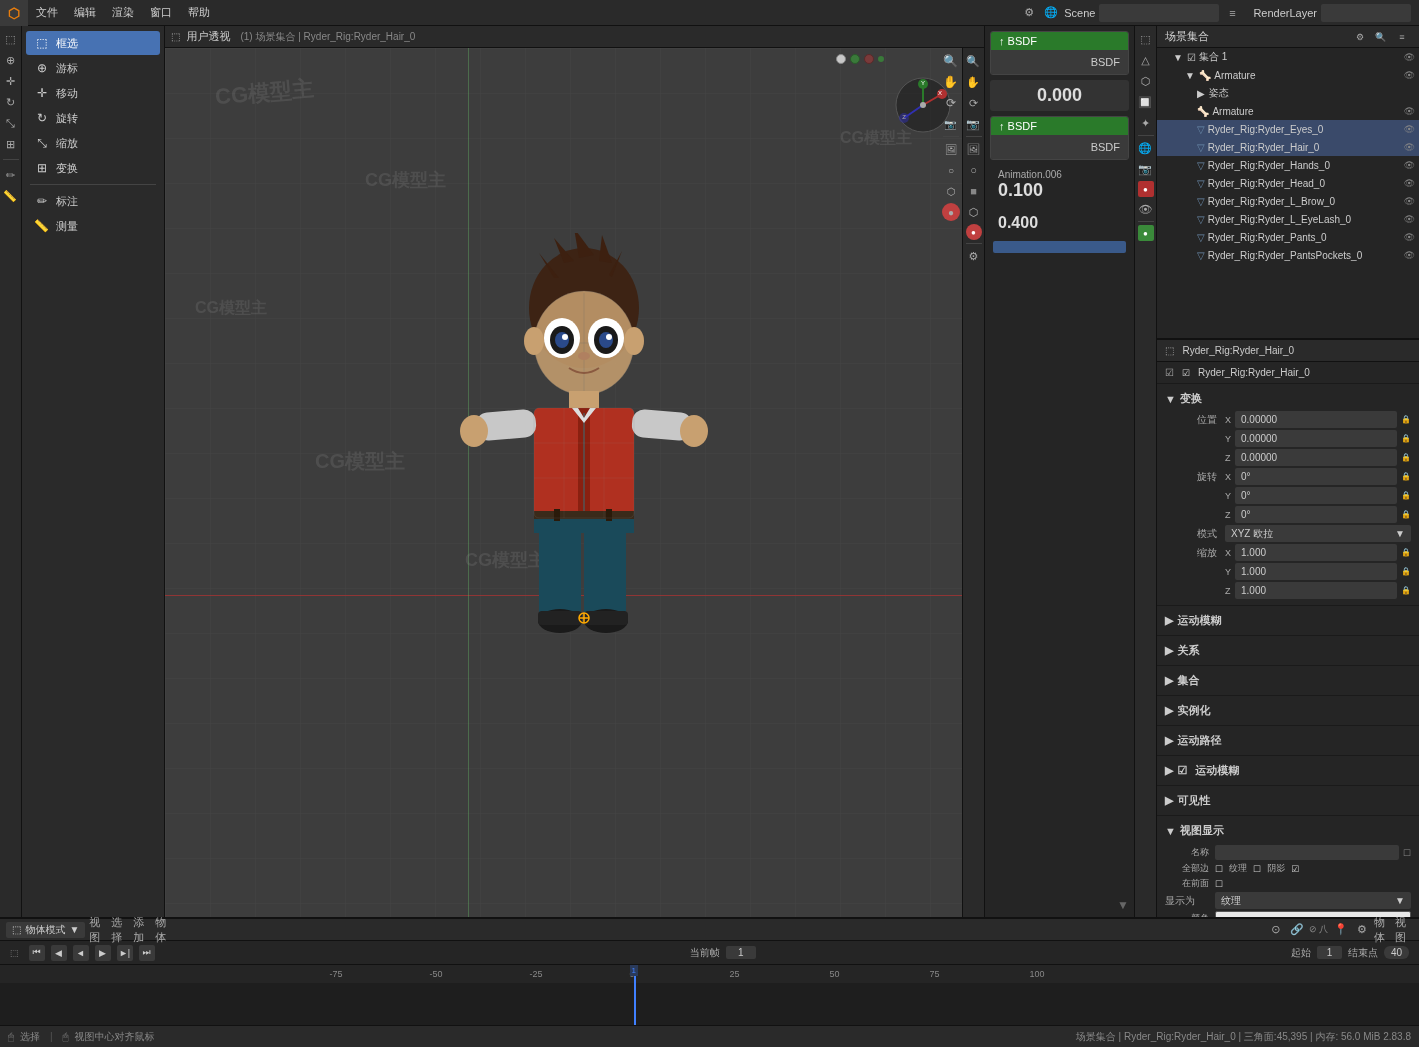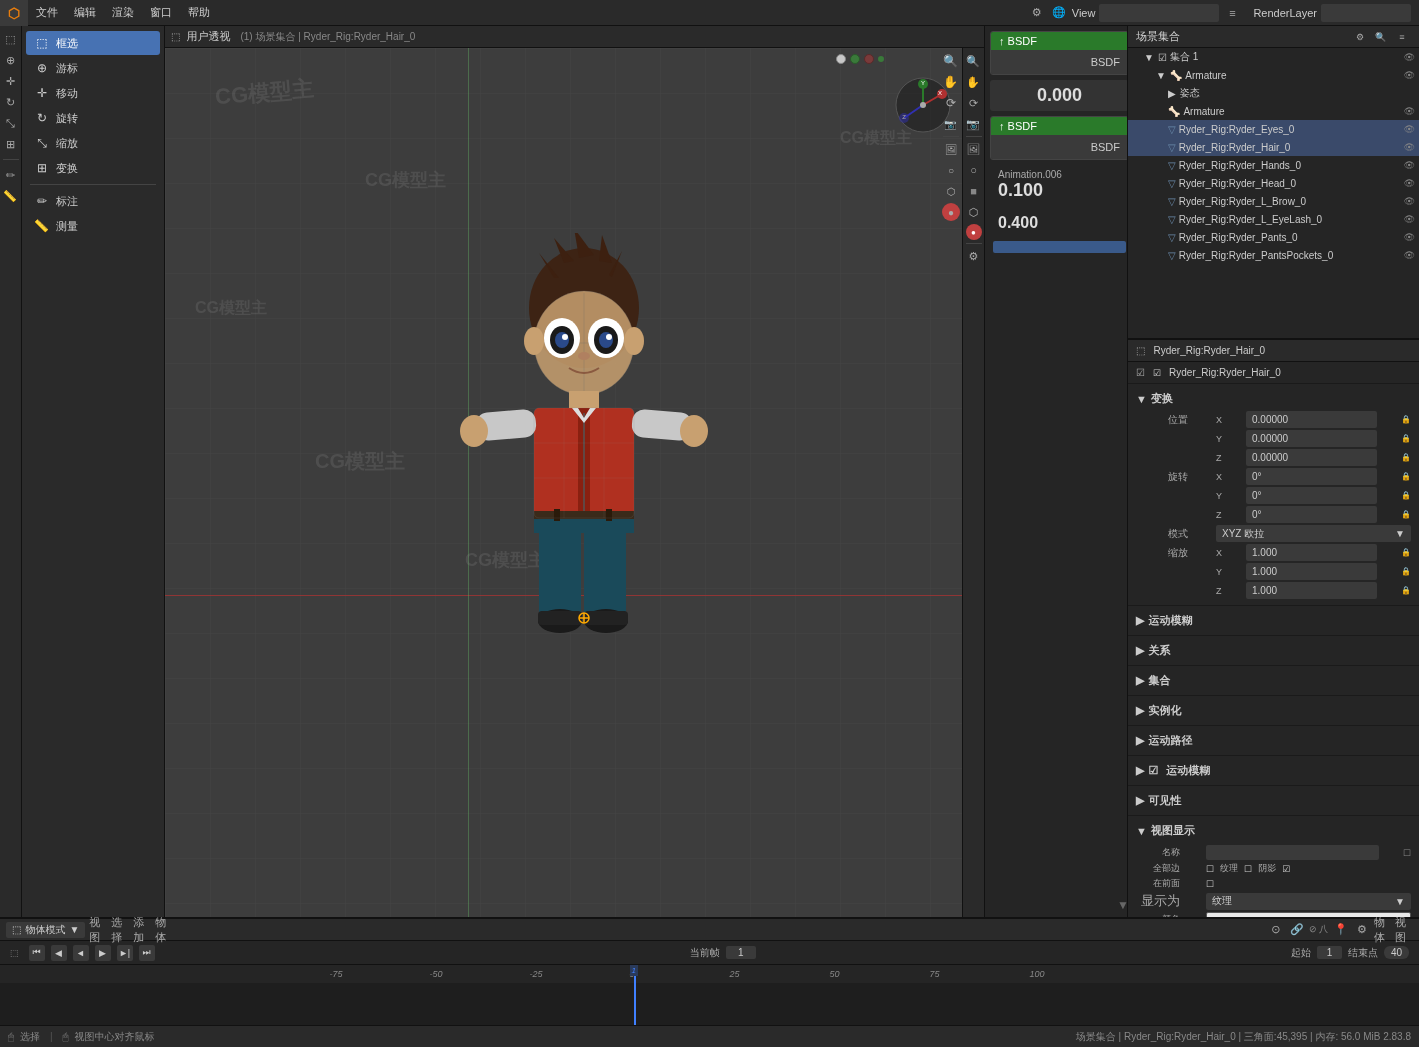--- a/index.html
+++ b/index.html
@@ -154,21 +154,20 @@
       font-size: 11px;
       color: #ccc;
       font-weight: bold;
       gap: 4px;
     }
     .prop-row {
       display: flex;
       align-items: center;
       margin: 2px 0;
       font-size: 10px;
-      gap: 20px;
     }
     .prop-label {
       width: 60px;
       color: #aaa;
       text-align: right;
       padding-right: 8px;
     }
     .prop-field {
       flex: 1;
       background: #3a3a3a;
@@ -228,21 +227,21 @@
   <div class="menu-items">
     <div class="menu-item">文件</div>
     <div class="menu-item">编辑</div>
     <div class="menu-item">渲染</div>
     <div class="menu-item">窗口</div>
     <div class="menu-item">帮助</div>
   </div>
   <div class="top-right">
     <div class="mini-icon">⚙</div>
     <div class="mini-icon">🌐</div>
-    <span style="color:#ccc;font-size:11px;">View</span>
+    <span style="color:#ccc;font-size:11px;">Scene</span>
     <input class="search-box" type="text" style="">
     <div class="mini-icon">≡</div>
     <span style="color:#ccc;font-size:11px;margin-left:8px;">RenderLayer</span>
     <input class="search-box" type="text" style="width: 90px;">
   </div>
 </div>
 
 <div class="main-container">
 
   <div style="position:absolute;left:0;top:0;bottom:130px;width:22px;background:#2a2a2a;border-right:1px solid #111;display:flex;flex-direction:column;align-items:center;padding:4px 0;gap:3px;z-index:10;">
@@ -492,21 +491,21 @@
     <div class="mini-icon">✦</div>
     <div style="height:1px;width:16px;background:#444;"></div>
     <div class="mini-icon">🌐</div>
     <div class="mini-icon">📷</div>
     <div class="mini-icon" style="background:#b03030;border-radius:2px;width:16px;height:16px;font-size:8px;color:#fff;">●</div>
     <div class="mini-icon">👁</div>
     <div style="height:1px;width:16px;background:#444;"></div>
     <div class="mini-icon" style="background:#3a8a3a;border-radius:2px;width:16px;height:16px;font-size:8px;color:#fff;">●</div>
   </div>
 
-  <div style="position:absolute;right:0;top:0;width:292px;bottom:130px;background:#f97316;border-left:1px solid #111;overflow:hidden;">
+  <div style="position:absolute;right:0;top:0;width:263px;bottom:130px;background:#f97316;border-left:1px solid #111;overflow:hidden;">
 
     <div style="height:22px;background:#2a2a2a;display:flex;align-items:center;padding:0 8px;font-size:10px;border-bottom:1px solid #111;gap:4px;">
       <span style="color:#ccc;font-size:11px;">场景集合</span>
       <div style="margin-left:auto;display:flex;gap:3px;">
         <div class="mini-icon" style="font-size:9px;">⚙</div>
         <div class="mini-icon" style="font-size:9px;">🔍</div>
         <div class="mini-icon" style="font-size:9px;">≡</div>
       </div>
     </div>
 
@@ -739,21 +738,21 @@
               <span style="font-size:9px;">☐</span>
               <span style="font-size:9px;color:#aaa;">阴影</span>
               <span style="font-size:9px;">☑</span>
             </div>
           </div>
           <div class="prop-row">
             <span style="width:50px;font-size:9px;color:#aaa;text-align:right;padding-right:6px;">在前面</span>
             <span style="font-size:9px;">☐</span>
           </div>
           <div class="prop-row">
-            <span style="width:50px;font-size:13px;color:#aaa;text-align:right;padding-right:6px;">显示为</span>
+            <span style="width:50px;font-size:10px;color:#aaa;text-align:left;padding-right:6px;">显示为</span>
             <div class="prop-dropdown" style="flex:1;">
               <span>纹理</span>
               <span>▼</span>
             </div>
           </div>
           <div class="prop-row">
             <span style="width:50px;font-size:9px;color:#aaa;text-align:right;padding-right:6px;">颜色</span>
             <div style="flex:1;height:15px;background:#e8e8e8;border-radius:2px;border:1px solid #555;"></div>
           </div>
         </div>
@@ -801,21 +800,21 @@
       <div style="background:#3a3a3a;border-radius:2px;padding:1px 6px;font-size:10px;color:#ccc;cursor:pointer;min-width:30px;text-align:center;">1</div>
       <div style="flex:1;"></div>
       <span style="font-size:10px;color:#aaa;">起始</span>
       <div style="background:#3a3a3a;border-radius:2px;padding:1px 4px;font-size:10px;color:#ccc;cursor:pointer;min-width:25px;text-align:center;">1</div>
       <span style="font-size:10px;color:#aaa;">结束点</span>
       <div style="background:#3a3a3a;border-radius:6px;padding:1px 4px;font-size:10px;color:#ccc;cursor:pointer;min-width:25px;text-align:center;">40</div>
     </div>
 
     <div style="position:relative;height:86px;background:#1e1e1e;overflow:hidden;">
 
-      <div style="height:18px;background:#252525;position:relative;display:flex;align-items:center;padding:0 5px;font-size:9px;color:#888;font-style:italic;">
+      <div style="height:18px;background:#252525;position:relative;display:flex;align-items:center;padding:0 5px;font-size:9px;color:#888;">
 
         <div style="position:absolute;left:calc(50% - 380px);">
           <span>-75</span>
         </div>
         <div style="position:absolute;left:calc(50% - 280px);">
           <span>-50</span>
         </div>
         <div style="position:absolute;left:calc(50% - 180px);">
           <span>-25</span>
         </div>

